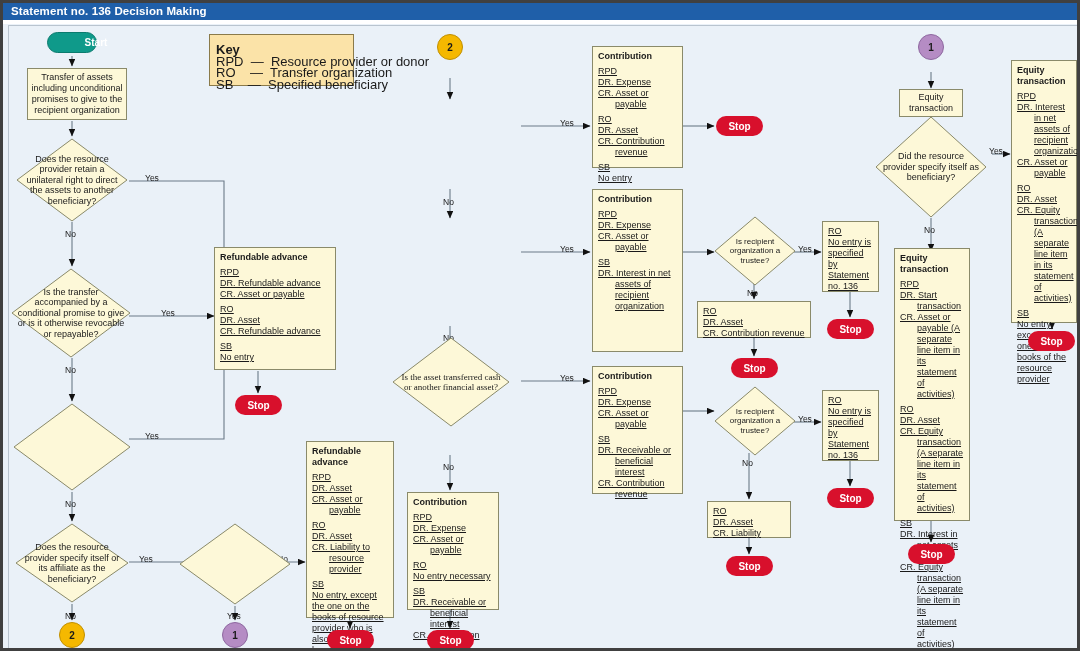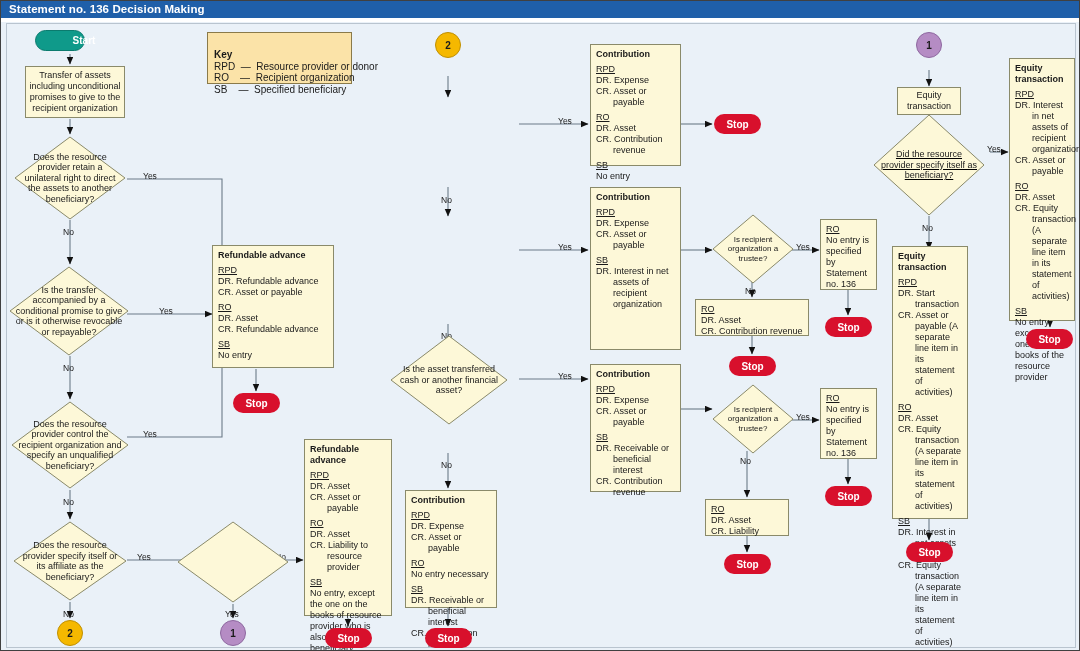--- a/index.html
+++ b/index.html
@@ -1,52 +1,52 @@
 <!DOCTYPE html>
 <html><head>
 <meta charset="utf-8">
 <style>
   html,body{margin:0;padding:0;background:#ffffff;}
   body{font-family:"Liberation Sans","DejaVu Sans",sans-serif;}
-  #page{position:relative;width:1080px;height:651px;background:#eaf1f8;overflow:hidden;border:1px solid #404040;box-sizing:border-box;}
+  #page{position:relative;width:1080px;height:651px;background:#eaf1f8;overflow:hidden;border:3px solid #404040;box-sizing:border-box;}
   #titlebar{position:absolute;left:0;top:0;width:1080px;height:17px;background:#1f5fa9;color:#ffffff;font-size:11.5px;font-weight:bold;line-height:17px;padding-left:8px;box-sizing:border-box;letter-spacing:0.1px;}
   #titlebar2{position:absolute;left:0;top:17px;width:1080px;height:4px;background:#ffffff;}
   #canvas{position:absolute;left:5px;top:22px;width:1070px;height:625px;border:1px solid #b9c4cf;box-sizing:border-box;background:#eaf1f8;}
 
   .node{position:absolute;box-sizing:border-box;}
 
   
   .startnode{background:#0f9a8a;border-radius:11px;color:#ffffff;font-size:10px;font-weight:bold;display:flex;align-items:center;justify-content:center;border:1px solid #0b7b6e;}
   
   .stopnode{background:#d8102c;border-radius:11px;color:#ffffff;font-size:10px;font-weight:bold;display:flex;align-items:center;justify-content:center;}
 
   
   .pbox{background:#fdf8d8;border:1px solid #8a8a6a;font-size:9px;color:#1a1a1a;line-height:11px;}
   .pbox.center{display:flex;align-items:center;justify-content:center;text-align:center;padding:3px;}
   .pbox.lefttext{padding:4px 5px;text-align:left;}
 
   .btitle{font-weight:bold;font-size:9px;display:block;margin-bottom:3px;}
-  .grp{display:block;margin-top:4px;}
+  .grp{display:block;margin-top:4px;text-decoration:underline;}
   .grp:first-of-type{margin-top:0;}
   .glabel{text-decoration:underline;display:block;}
   .gline{display:block;padding-left:17px;text-indent:-17px;}
   .gline.cont{padding-left:17px;text-indent:0;}
 
   
   .diamond{display:flex;align-items:center;justify-content:center;}
   .diamond svg{position:absolute;left:0;top:0;}
   .diamond .dtxt{position:relative;z-index:2;text-align:center;font-size:9px;line-height:10.5px;color:#1a1a1a;padding:0 6px;box-sizing:border-box;width:100%;}
 
   
   .conn{border-radius:50%;display:flex;align-items:center;justify-content:center;font-size:10px;font-weight:bold;color:#1a1a1a;}
   .conn.c2{background:#f5b800;border:1px solid #c08f00;}
   .conn.c1{background:#b58cc4;border:1px solid #8e68a0;}
 
   
-  #keybox{background:#fbe3a8;border:1px solid #8a7a4a;font-size:10px;line-height:11.5px;padding:16px 6px;box-sizing:border-box;color:#1a1a1a;}
+  #keybox{background:#fbe3a8;border:1px solid #8a7a4a;font-size:13px;line-height:11.5px;padding:9px 6px;box-sizing:border-box;color:#1a1a1a;}
   #keybox .ktitle{font-weight:bold;display:block;}
   #keybox .krow{display:block;white-space:pre;}
 
   
   .elabel{position:absolute;font-size:8.5px;color:#1a1a1a;background:transparent;line-height:9px;}
 
   #wires{position:absolute;left:0;top:0;width:1070px;height:625px;pointer-events:none;}
 </style>
 </head>
 <body>
@@ -148,25 +148,25 @@
     <div class="elabel" style="left:738px;top:263px;">No</div>
     <div class="elabel" style="left:789px;top:389px;">Yes</div>
     <div class="elabel" style="left:733px;top:433px;">No</div>
 
     <div class="elabel" style="left:980px;top:121px;">Yes</div>
     <div class="elabel" style="left:915px;top:200px;">No</div>
 
     <div id="keybox" class="node" style="left:200px;top:8px;width:145px;height:52px;">
       <span class="ktitle">Key</span>
       <span class="krow">RPD  —  Resource provider or donor</span>
-      <span class="krow">RO    —  Recipient organization</span>
+      <span class="krow">RO    —  Transfer organization</span>
       <span class="krow">SB    —  Specified beneficiary</span>
     </div>
 
-    <div class="node startnode" style="left:28px;top:6px;width:32px;height:21px;padding-left:48px;">
+    <div class="node startnode" style="left:38px;top:6px;width:32px;height:21px;padding-left:48px;">
       <span>Start</span>
     </div>
 
     <div class="node pbox center" style="left:18px;top:42px;width:100px;height:52px;">
       <span>Transfer of assets including unconditional promises to give to the recipient organization</span>
     </div>
 
     <div class="node diamond" style="left:2px;top:242px;width:120px;height:90px;">
       <svg width="120" height="90" viewBox="0 0 120 90">
           <polygon points="60,1 119,45 60,89 1,45" fill="#fdf8d8" stroke="#8a8a6a" stroke-width="1"></polygon>
@@ -178,21 +178,20 @@
       <svg width="112" height="84" viewBox="0 0 112 84">
           <polygon points="56,1 111,42 56,83 1,42" fill="#fdf8d8" stroke="#8a8a6a" stroke-width="1"></polygon>
         </svg>
       <span class="dtxt">Does the resource provider retain a unilateral right to direct the assets to another beneficiary?</span>
     </div>
 
     <div class="node diamond" style="left:4px;top:377px;width:118px;height:88px;">
       <svg width="118" height="88" viewBox="0 0 118 88">
           <polygon points="59,1 117,44 59,87 1,44" fill="#fdf8d8" stroke="#8a8a6a" stroke-width="1"></polygon>
         </svg>
-      <span class="dtxt">Does the resource provider control the recipient organization and specify an unqualified beneficiary?</span>
     </div>
 
     <div class="node diamond" style="left:6px;top:497px;width:114px;height:80px;">
       <svg width="114" height="80" viewBox="0 0 114 80">
           <polygon points="57,1 113,40 57,79 1,40" fill="#fdf8d8" stroke="#8a8a6a" stroke-width="1"></polygon>
         </svg>
       <span class="dtxt">Does the resource provider specify itself or its affiliate as the beneficiary?</span>
     </div>
 
     <div class="node conn c2" style="left:50px;top:596px;width:26px;height:26px;">
@@ -271,21 +270,21 @@
     <div class="node stopnode" style="left:418px;top:604px;width:47px;height:20px;">
       <span>Stop</span>
     </div>
 
     <div class="node conn c2" style="left:428px;top:8px;width:26px;height:26px;">
       <span>2</span>
     </div>
 
 
 
-    <div class="node diamond" style="left:383px;top:311px;width:118px;height:90px;">
+    <div class="node diamond" style="left:383px;top:311px;width:118px;height:90px;font-family:Liberation Serif, serif;">
       <svg width="118" height="90" viewBox="0 0 118 90">
           <polygon points="59,1 117,45 59,89 1,45" fill="#fdf8d8" stroke="#8a8a6a" stroke-width="1"></polygon>
         </svg>
       <span class="dtxt">Is the asset transferred cash or another financial asset?</span>
     </div>
 
     <div class="node pbox lefttext" style="left:583px;top:20px;width:91px;height:122px;">
       <span class="btitle">Contribution</span>
       <span class="grp">
           <span class="glabel">RPD</span>
@@ -386,21 +385,21 @@
     </div>
 
     <div class="node conn c1" style="left:909px;top:8px;width:26px;height:26px;">
       <span>1</span>
     </div>
 
     <div class="node pbox center" style="left:890px;top:63px;width:64px;height:28px;">
       <span>Equity transaction</span>
     </div>
 
-    <div class="node diamond" style="left:866px;top:90px;width:112px;height:102px;text-decoration:underline;">
+    <div class="node diamond" style="left:866px;top:90px;width:112px;height:102px;">
       <svg width="112" height="102" viewBox="0 0 112 102">
           <polygon points="56,1 111,51 56,101 1,51" fill="#fdf8d8" stroke="#8a8a6a" stroke-width="1"></polygon>
         </svg>
       <span class="dtxt">Did the resource provider specify itself as beneficiary?</span>
     </div>
 
     <div class="node pbox lefttext" style="left:885px;top:222px;width:76px;height:273px;">
       <span class="btitle">Equity transaction</span>
       <span class="grp">
           <span class="glabel">RPD</span>

